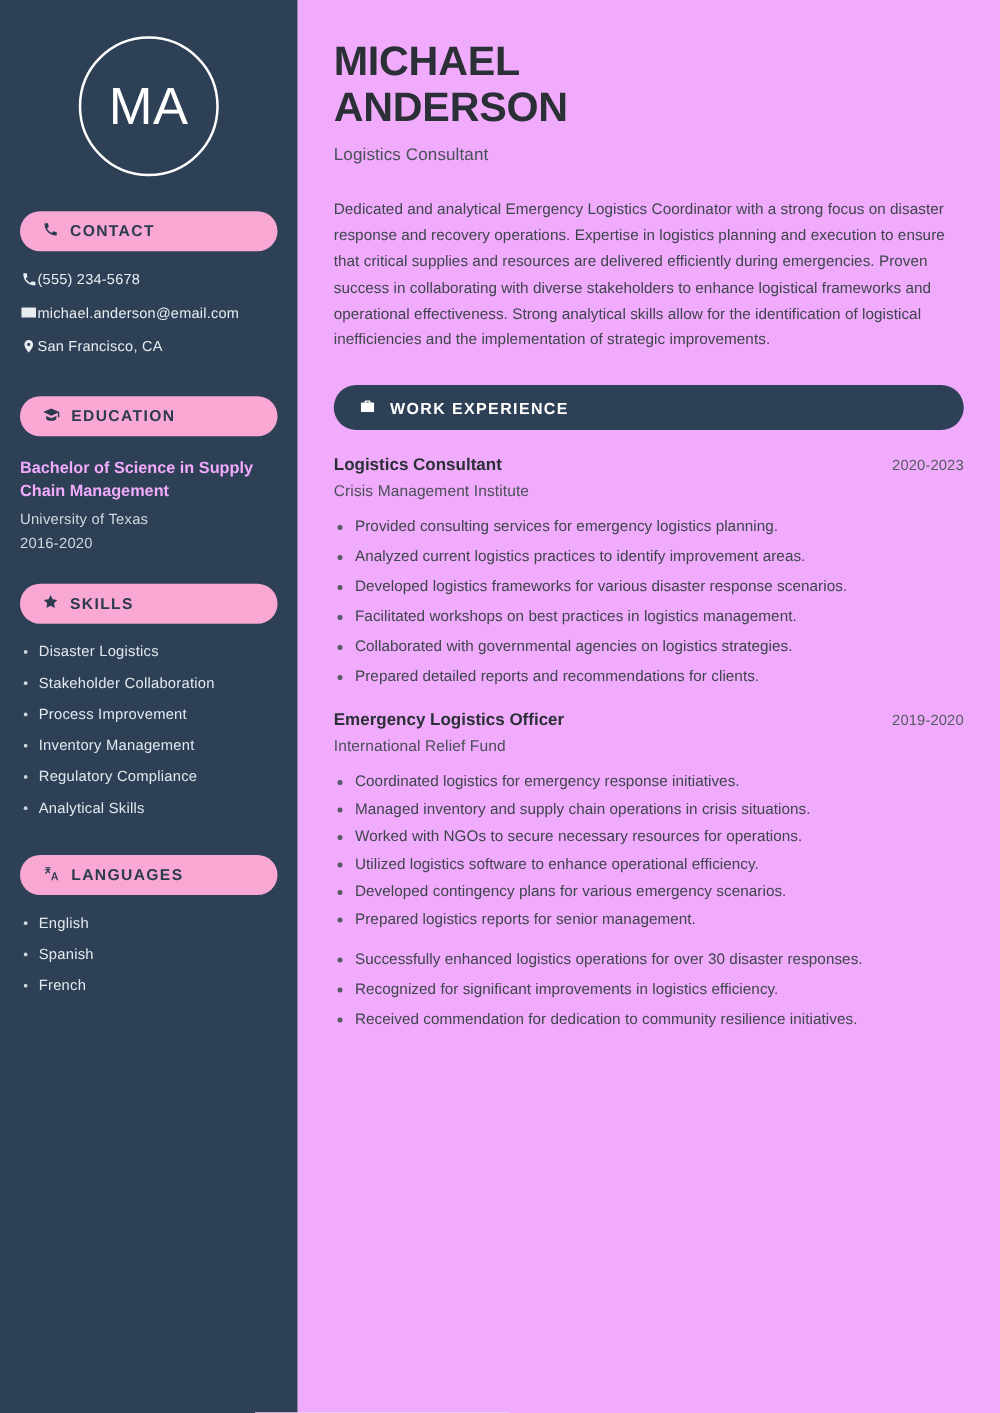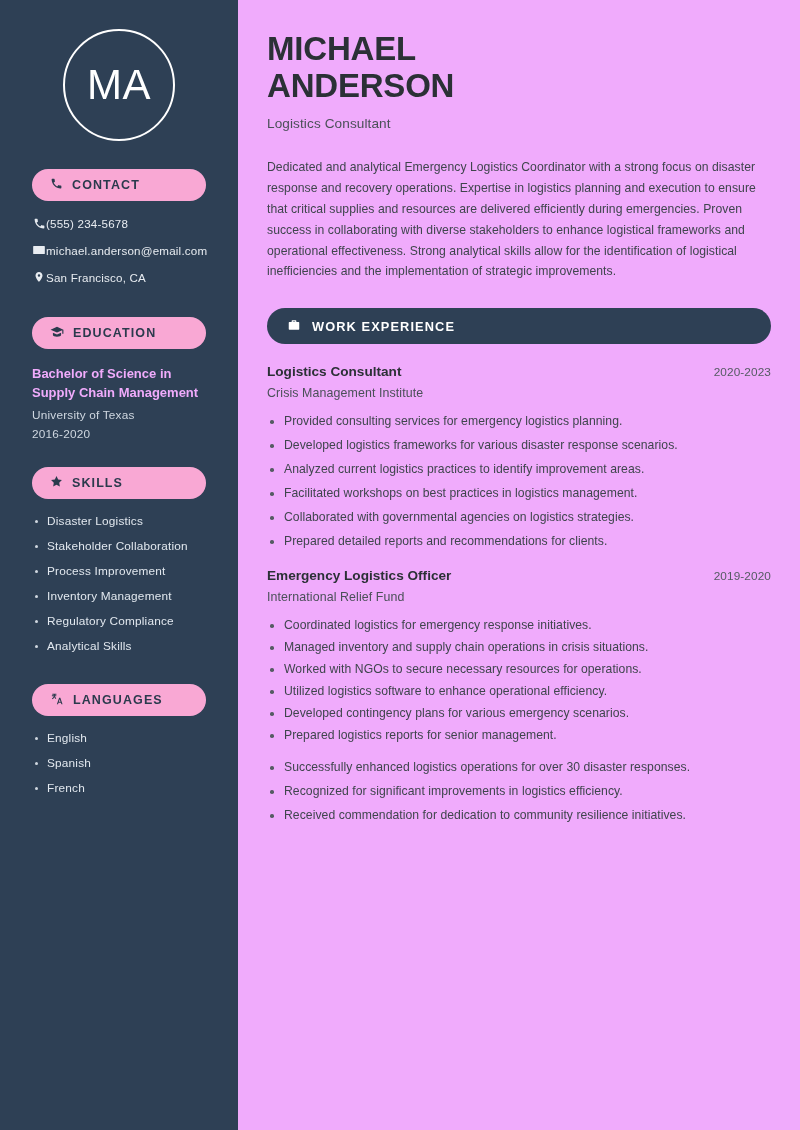--- a/index.html
+++ b/index.html
@@ -15,21 +15,21 @@
     display: flex;
     overflow: hidden;
   }
 
   
   .sidebar {
     width: 238px;
     min-width: 238px;
     background: #2e4055;
     color: #ffffff;
-    padding: 0 32px;
+    padding: 0 16px;
     position: relative;
   }
 
   .avatar-wrap {
     display: flex;
     justify-content: center;
     padding-top: 29px;
     padding-bottom: 28px;
   }
   .avatar {
@@ -332,22 +332,22 @@
   </div>
 
   <div class="job">
     <div class="job-head">
       <span class="job-role">Logistics Consultant</span>
       <span class="job-date">2020-2023</span>
     </div>
     <div class="job-company">Crisis Management Institute</div>
     <ul class="main-bullets">
       <li>Provided consulting services for emergency logistics planning.</li>
+      <li>Analyzed current logistics practices to identify improvement areas.</li>
       <li>Developed logistics frameworks for various disaster response scenarios.</li>
-      <li>Analyzed current logistics practices to identify improvement areas.</li>
       <li>Facilitated workshops on best practices in logistics management.</li>
       <li>Collaborated with governmental agencies on logistics strategies.</li>
       <li>Prepared detailed reports and recommendations for clients.</li>
     </ul>
   </div>
 
   <div class="job">
     <div class="job-head">
       <span class="job-role">Emergency Logistics Officer</span>
       <span class="job-date">2019-2020</span>

